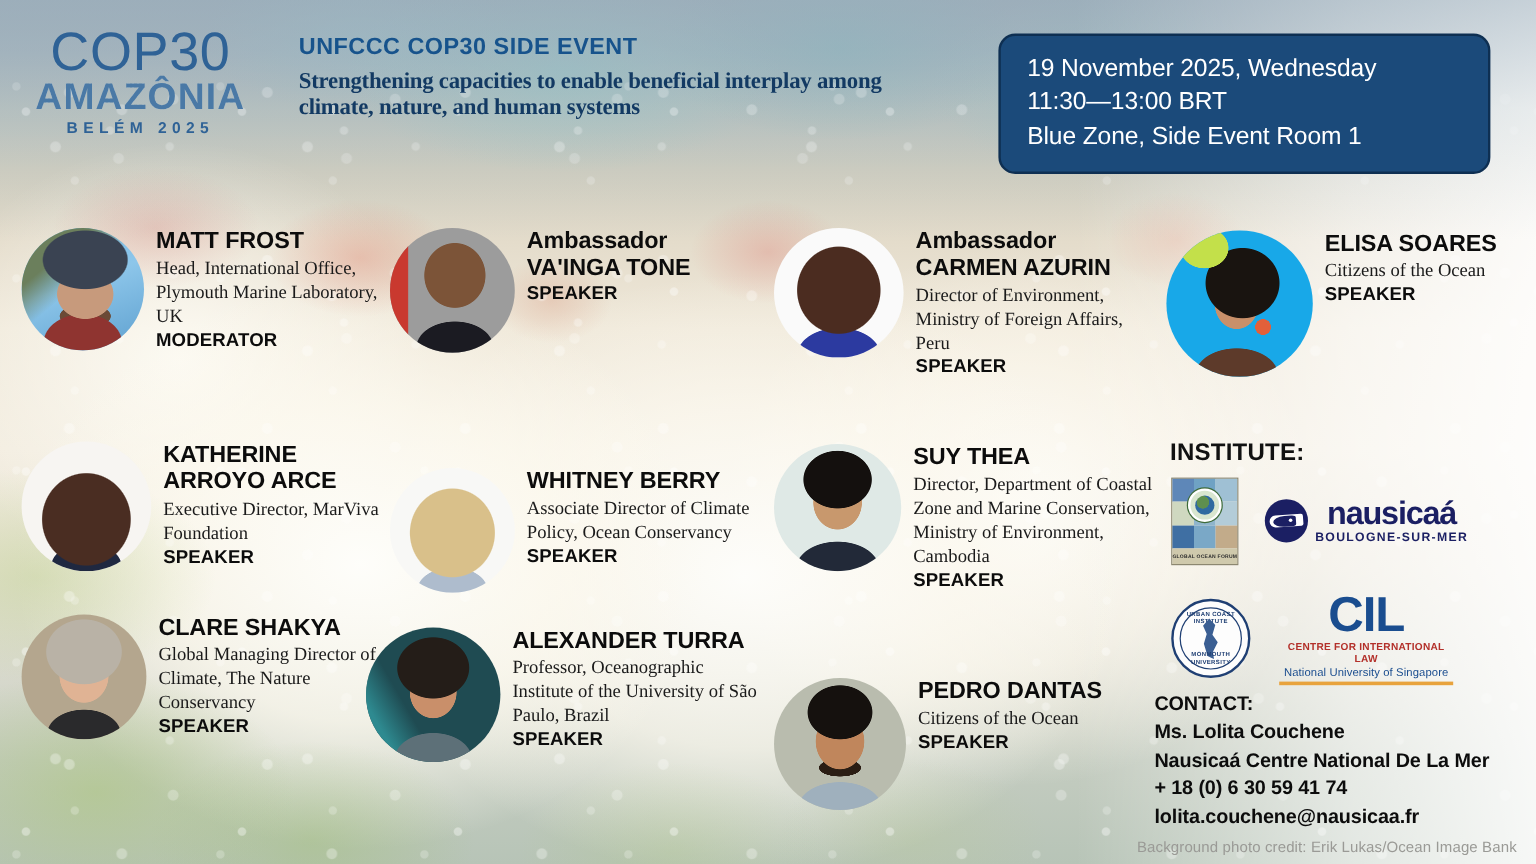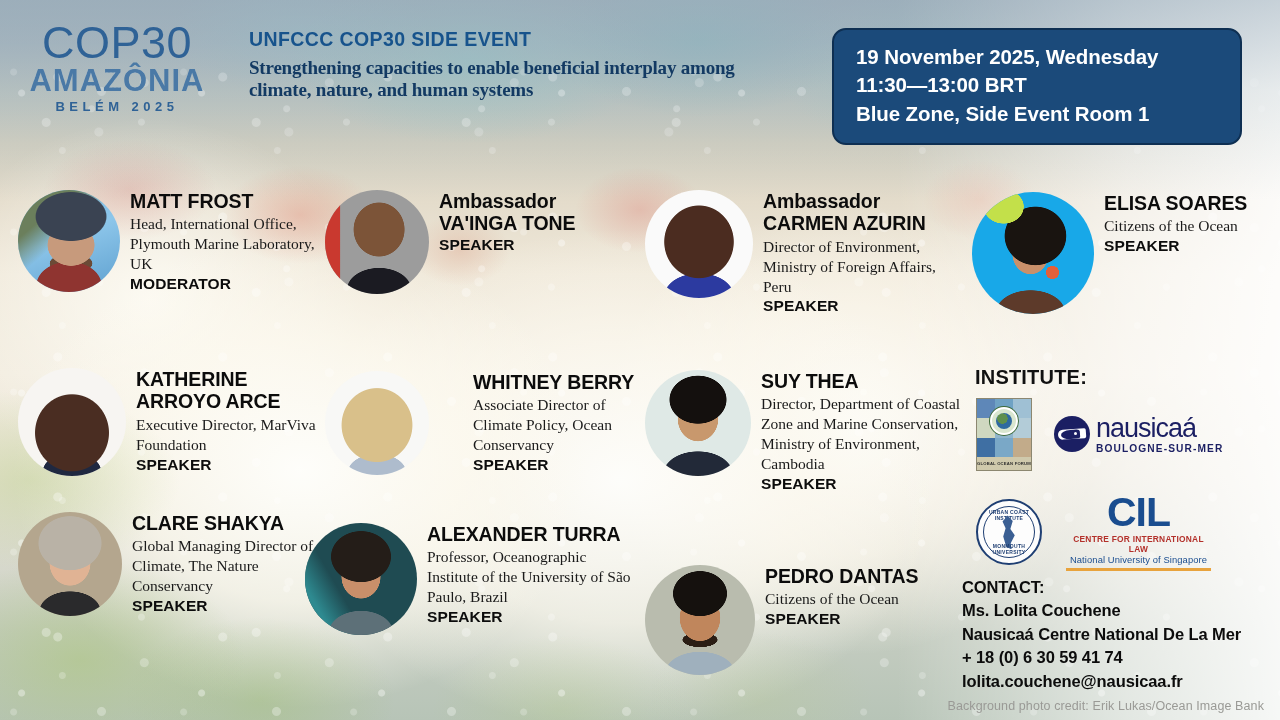--- a/index.html
+++ b/index.html
@@ -94,21 +94,21 @@
     -webkit-background-clip:text; background-clip:text; }
   .logo-belem { font-size:13px; font-weight:bold; letter-spacing:4.5px; color:#2f6296; margin-top:3px; }
 
   .head-text { position:absolute; left:249px; top:28px; width:545px; }
   .kicker { font-size:19.5px; font-weight:bold; letter-spacing:.4px; color:#17538c; }
   .title  { font-size:19px; font-weight:bold; line-height:1.15; color:#133a63; margin-top:6px; letter-spacing:-.2px;font-family:Liberation Serif, serif; }
 
   .datebox { position:absolute; right:38px; top:28px; width:410px;
     background:#1b4a7a; border:2px solid #0e2f52; border-radius:14px;
     padding:13px 20px 15px 22px; color:#fff;
-    font-size:20.5px; font-weight:bold; line-height:1.38; letter-spacing:-.1px; }
+    font-size:20.5px; font-weight:normal; line-height:1.38; letter-spacing:-.1px; }
 
   
   .person { position:absolute; display:flex; }
   .avatar { border-radius:50%; flex:0 0 auto; overflow:hidden; position:relative; }
   .ptext { padding-left:10px; }
   .pname { font-weight:bold; font-size:19.5px; line-height:1.15; color:#0c0c0c; letter-spacing:-.1px; }
   .prole { font-size:15.5px; line-height:1.28; color:#1a1a1a; margin-top:2px;font-family:Liberation Serif, serif; }
   .ptag  { font-weight:bold; font-size:15.5px; color:#0c0c0c; margin-top:1px; letter-spacing:.1px; }
 
   
@@ -128,21 +128,21 @@
 
   .nausicaa { display:flex; align-items:center; }
   .naus-mark { width:36px; height:36px; position:relative; }
   .naus-mark .c { position:absolute; inset:0; border-radius:50%; background:#1b1f63; }
   .naus-mark .slot { position:absolute; left:4px; top:13px; width:28px; height:10px;
     background:#fff; border-radius:6px 2px 2px 6px; transform:rotate(-4deg); }
   .naus-mark .fish { position:absolute; left:7px; top:13.5px; width:19px; height:9px;
     background:#1b1f63; border-radius:50% 20% 20% 50%; transform:rotate(-4deg); }
   .naus-mark .eye { position:absolute; left:20px; top:16px; width:3px; height:3px; border-radius:50%; background:#fff; }
   .naus-word { margin-left:6px; line-height:1; }
-  .naus-name { font-size:27px; font-weight:normal; color:#1b1f63; letter-spacing:-1px; }
+  .naus-name { font-size:27px; font-weight:bold; color:#1b1f63; letter-spacing:-1px;text-align:center; }
   .naus-sub { font-size:10.2px; font-weight:bold; color:#1b1f63; letter-spacing:1.1px; margin-top:2px; }
 
   .uci-logo { width:66px; height:66px; border-radius:50%; background:#fdfdfd;
     border:2.5px solid #1f3f73; position:relative; display:flex; align-items:center; justify-content:center; }
   .uci-logo::before { content:""; position:absolute; inset:5px; border-radius:50%; border:1.5px solid #1f3f73; }
   .uci-top, .uci-bot { position:absolute; width:100%; text-align:center; font-size:5px; font-weight:bold;
     color:#1f3f73; letter-spacing:.3px; }
   .uci-top { top:8px; } .uci-bot { bottom:8px; }
   .uci-shape { width:17px; height:34px; background:#3b5f93; clip-path:polygon(42% 0,72% 16%,58% 40%,84% 58%,60% 82%,66% 100%,34% 92%,16% 62%,30% 38%,12% 18%); }
 
@@ -245,21 +245,21 @@
       radial-gradient(ellipse 8px 16px at 52% 88%, #c62828 0 70%, rgba(198,40,40,0) 72%),
       linear-gradient(90deg,#c9392f 0 14%, rgba(201,57,47,0) 15%);"></div>
   </div>
   <div class="ptext">
     <div class="pname">Ambassador</div>
     <div class="pname">VA'INGA TONE</div>
     <div class="ptag">SPEAKER</div>
   </div>
 </div>
 
-<div class="person" style="left:325px; top:371px; width:310px;gap:34px;">
+<div class="person" style="left:325px; top:390px; width:310px;">
   <div class="avatar" style="width:104px;height:104px;background:#f8f8f6;">
     <div class="face" style="background:
       radial-gradient(ellipse 46px 48px at 50% 52%, #d9c08a 0 76%, rgba(217,192,138,0) 78%),
       radial-gradient(ellipse 26px 30px at 50% 48%, #f0c7a6 0 72%, rgba(240,199,166,0) 74%),
       radial-gradient(ellipse 40px 26px at 50% 98%, #aebccd 0 72%, rgba(174,188,205,0) 74%);"></div>
   </div>
   <div class="ptext">
     <div class="pname">WHITNEY BERRY</div>
     <div class="prole">Associate Director of Climate Policy, Ocean Conservancy</div>
     <div class="ptag">SPEAKER</div>

